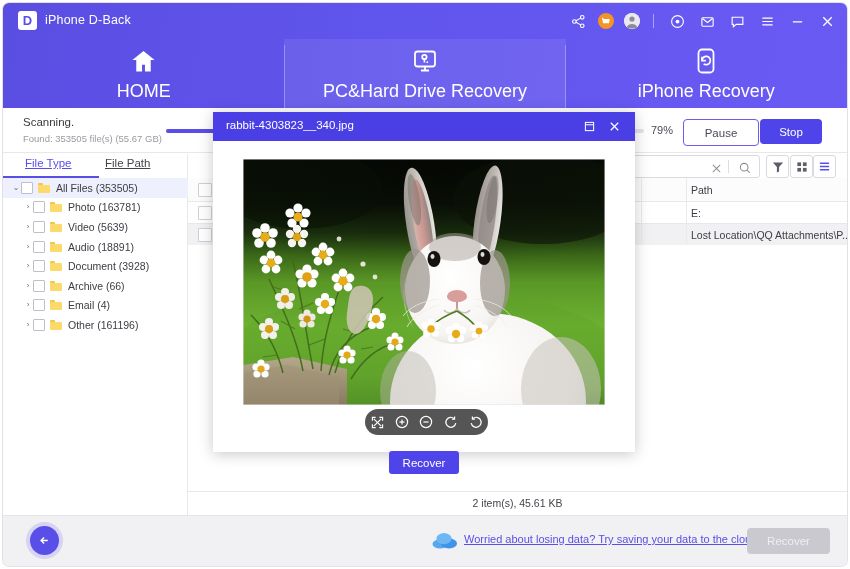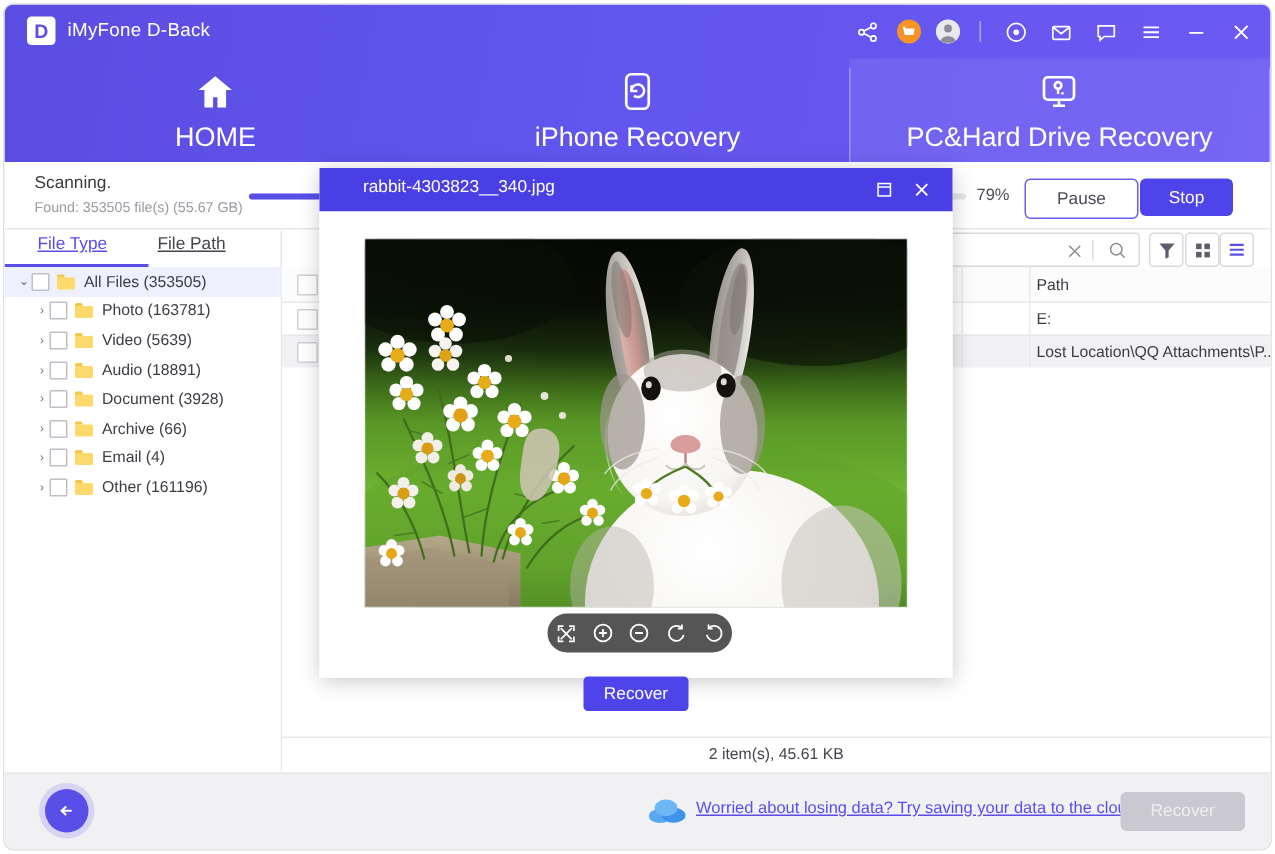--- a/index.html
+++ b/index.html
@@ -79,40 +79,40 @@
   .backbtn{position:absolute;left:27px;top:10px;width:29px;height:29px;border-radius:50%;background:#5a4ee8;
            box-shadow:0 0 0 4px rgba(122,110,240,.22);display:flex;align-items:center;justify-content:center;color:#fff;}
   .cloud{position:absolute;left:429px;top:14px;width:26px;height:20px;}
   .cloudlink{position:absolute;left:461px;top:17px;font-size:11px;color:#5a4ee8;text-decoration:underline;}
   .recover-dis{position:absolute;left:744px;top:12px;width:83px;height:26px;border-radius:4px;background:#c9c9cf;color:#eeeef2;
                font-size:11.5px;display:flex;align-items:center;justify-content:center;}
   
   .modal{position:absolute;left:210px;top:109px;width:422px;height:340px;background:#fff;
          box-shadow:0 2px 14px rgba(0,0,0,.22);}
   .mtitle{position:absolute;left:0;top:0;width:422px;height:29px;background:#4a3fe4;}
-  .mtitle-txt{position:absolute;left:13px;top:7px;color:#fff;font-size:11.5px;margin-left:16px;}
+  .mtitle-txt{position:absolute;left:13px;top:7px;color:#fff;font-size:11.5px;}
   .mbtn{position:absolute;top:6px;width:17px;height:17px;display:flex;align-items:center;justify-content:center;color:#fff;}
   .mbtn.restore{right:37px;} .mbtn.close{right:12px;}
   .mbody{position:absolute;left:0;top:29px;width:422px;height:311px;background:#fff;}
   .photo{position:absolute;left:30px;top:18px;width:362px;height:246px;overflow:hidden;}
   .imgtools{position:absolute;left:152px;top:268px;width:123px;height:26px;border-radius:13px;background:rgba(20,20,20,.72);
             display:flex;align-items:center;justify-content:space-around;}
   .imgtools span{width:17px;height:17px;display:flex;align-items:center;justify-content:center;color:#fff;}
   .mrecover{position:absolute;left:176px;top:310px;width:70px;height:23px;border-radius:3px;background:#4f44ea;color:#fff;
             font-size:11.5px;display:flex;align-items:center;justify-content:center;}
 </style>
 </head>
 <body>
 
 <div class="app">
 
   <div class="header">
     <div class="titlebar">
       <div class="logo">D</div>
-      <div class="app-title">iMyFone D-Back</div>
+      <div class="app-title">iPhone D-Back</div>
 
       <div class="tr-icons">
         <div class="ticon">
           <svg width="15" height="15" viewBox="0 0 16 16" fill="none" stroke="#fff" stroke-width="1.2">
             <circle cx="12" cy="3.5" r="1.9"></circle>
               <circle cx="3.6" cy="8" r="1.9"></circle>
               <circle cx="12" cy="12.5" r="1.9"></circle>
             <line x1="5.3" y1="7.1" x2="10.3" y2="4.4"></line>
               <line x1="5.3" y1="8.9" x2="10.3" y2="11.6"></line>
           </svg>
@@ -170,43 +170,43 @@
     </div>
 
     <div class="nav">
       <div class="navitem">
         <div class="navicon">
           <svg width="27" height="26" viewBox="0 0 28 26" fill="#fff">
             <path d="M14 2.5 2.5 12h4v12h6v-7h3v7h6V12h4z"></path>
           </svg>
         </div>
         <div class="navlabel">HOME</div>
-      </div>
-      <div class="navitem">
-        <div class="navicon">
-          <svg width="24" height="28" viewBox="0 0 24 28" fill="none" stroke="#fff" stroke-width="1.8">
-            <rect x="4.5" y="2.5" width="15" height="23" rx="3.5"></rect>
-            <path d="M8 13.5a4.2 4.2 0 1 1 1.6 3.3" stroke-width="1.7"></path>
-            <path d="M8 9.8v3.9h3.9" stroke-width="1.7"></path>
-          </svg>
-        </div>
-        <div class="navlabel">iPhone Recovery</div>
       </div>
       <div class="navitem active">
         <div class="navicon">
           <svg width="26" height="26" viewBox="0 0 26 26" fill="none" stroke="#fff" stroke-width="1.8">
             <rect x="3" y="3.5" width="20" height="15" rx="2.5"></rect>
             <line x1="9" y1="22.5" x2="17" y2="22.5"></line>
               <line x1="13" y1="18.5" x2="13" y2="22.5"></line>
             <circle cx="12.4" cy="9" r="2.2"></circle>
               <path d="M12.4 11.4v3.2" stroke-width="1.6"></path>
               <circle cx="15.3" cy="14.2" r=".9" fill="#fff" stroke="none"></circle>
           </svg>
         </div>
         <div class="navlabel">PC&amp;Hard Drive Recovery</div>
+      </div>
+      <div class="navitem">
+        <div class="navicon">
+          <svg width="24" height="28" viewBox="0 0 24 28" fill="none" stroke="#fff" stroke-width="1.8">
+            <rect x="4.5" y="2.5" width="15" height="23" rx="3.5"></rect>
+            <path d="M8 13.5a4.2 4.2 0 1 1 1.6 3.3" stroke-width="1.7"></path>
+            <path d="M8 9.8v3.9h3.9" stroke-width="1.7"></path>
+          </svg>
+        </div>
+        <div class="navlabel">iPhone Recovery</div>
       </div>
     </div>
   </div>
 
   <div class="main">
 
     <div class="scanrow">
       <div class="scan-status">Scanning.</div>
       <div class="scan-found">Found: 353505 file(s) (55.67 GB)</div>
       <div class="pbar">

